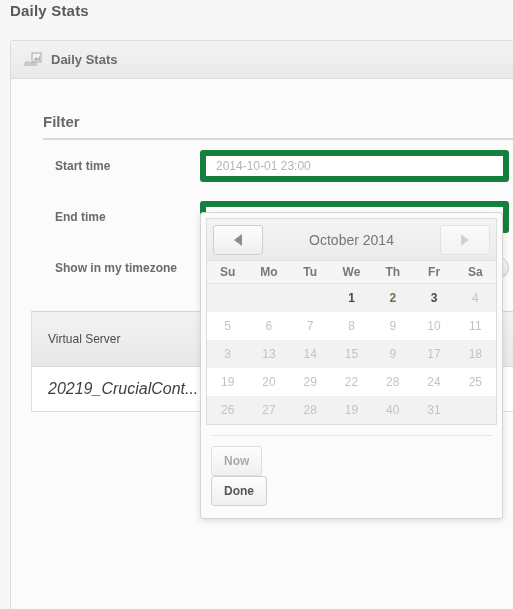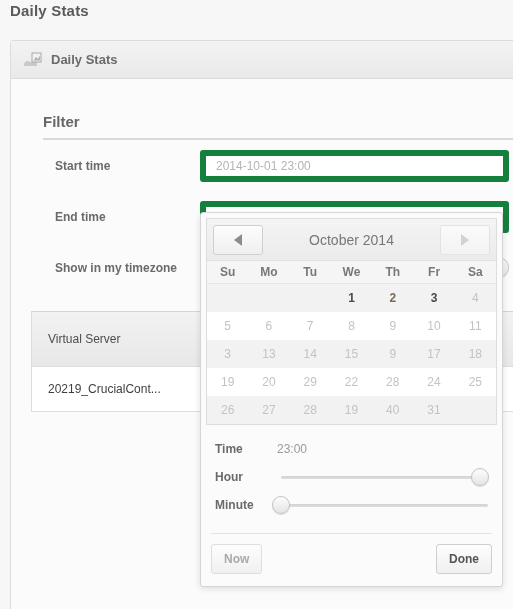--- a/index.html
+++ b/index.html
@@ -154,27 +154,28 @@
     box-sizing: border-box;
     border-right: 1px solid #dcdcdc;
     width: 190px;
   }
   .table-body-row {
     display: flex;
     height: 44px;
     background: #ffffff;
   }
   .td {
-    font-size: 12px;
+    font-size: 16px;
     color: #3f3f3f;
     display: flex;
     align-items: center;
     padding-left: 16px;
     box-sizing: border-box;
     width: 190px;
+    font-style: italic;
   }
 
   
   .datepicker {
     position: absolute;
     left: 200px;
     top: 212px;
     width: 303px;
     background: #fbfbfb;
     border: 1px solid #d5d5d5;
@@ -315,20 +316,21 @@
   }
 
   
   .dp-footer {
     display: flex;
     align-items: flex-start;
     justify-content: space-between;
     border-top: 1px solid #e4e4e4;
     margin: 10px 10px 0 10px;
     padding: 10px 0 12px 0;
+    flex-direction: column;
   }
   .btn {
     min-width: 46px;
     height: 30px;
     border: 1px solid #cfcfcf;
     border-radius: 3px;
     background: linear-gradient(to bottom, #fdfdfd 0%, #f0f0f0 100%);
     font-size: 12px;
     font-family: "Liberation Sans", sans-serif;
     font-weight: bold;
@@ -461,43 +463,19 @@
             <td>19</td>
             <td>40</td>
             <td>31</td>
             <td></td>
           </tr>
         </tbody>
     </table>
 
   </div>
 
-  <div class="dp-time">
-
-    <div class="time-row">
-      <span class="time-lab">Time</span>
-      <span class="time-val">23:00</span>
-    </div>
-
-    <div class="time-row">
-      <span class="time-lab">Hour</span>
-      <span class="slider">
-        <span class="slider-track"></span>
-        <span class="slider-handle" id="hour-handle" style="left: 96%;"></span>
-      </span>
-    </div>
-
-    <div class="time-row">
-      <span class="time-lab">Minute</span>
-      <span class="slider">
-        <span class="slider-track"></span>
-        <span class="slider-handle" id="minute-handle" style="left: 0%;"></span>
-      </span>
-    </div>
-
-  </div>
 
   <div class="dp-footer">
     <button class="btn btn-now">Now</button>
     <button class="btn btn-done">Done</button>
   </div>
 
 </div>
 
 </body></html>

